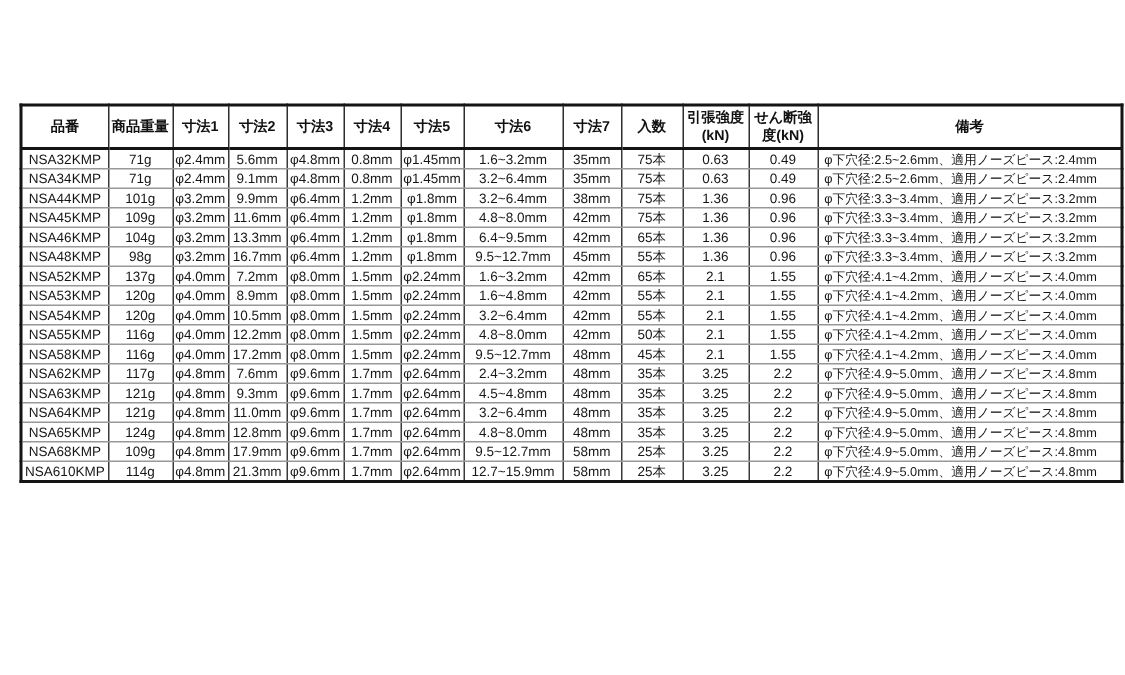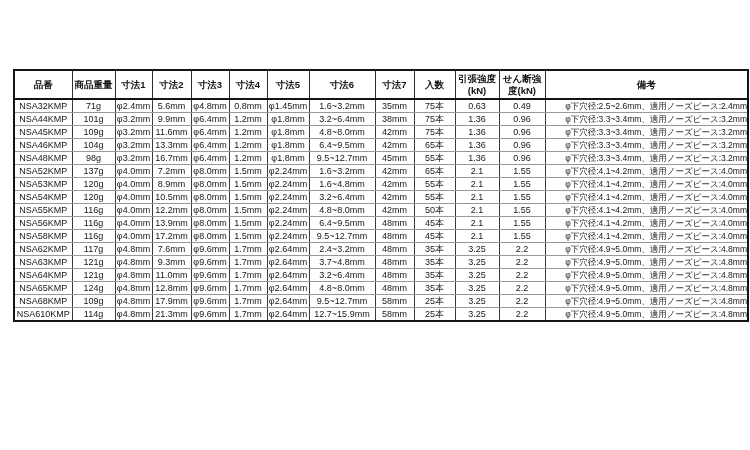--- a/index.html
+++ b/index.html
@@ -55,21 +55,21 @@
     border-left: 1px solid #3a3a3a;
     border-right: 1px solid #3a3a3a;
     border-top: 1px solid #989898;
     border-bottom: 1px solid #989898;
     white-space: nowrap;
     overflow: hidden;
     color: #161616;
   }
   table.spec-table td:last-child {
     font-size: 8.5px;
-    text-align: right;
+    text-align: left;
     padding-left: 4px;
   }
   table.spec-table tbody tr:last-child td {
     border-bottom: none;
   }
 </style>
 </head>
 <body>
 
 <div class="page">
@@ -119,20 +119,35 @@
             <td>0.8mm</td>
             <td>φ1.45mm</td>
             <td>1.6~3.2mm</td>
             <td>35mm</td>
             <td>75本</td>
             <td>0.63</td>
             <td>0.49</td>
             <td>φ下穴径:2.5~2.6mm、適用ノーズピース:2.4mm</td>
           </tr>
           <tr>
+            <td>NSA34KMP</td>
+            <td>71g</td>
+            <td>φ2.4mm</td>
+            <td>9.1mm</td>
+            <td>φ4.8mm</td>
+            <td>0.8mm</td>
+            <td>φ1.45mm</td>
+            <td>3.2~6.4mm</td>
+            <td>35mm</td>
+            <td>75本</td>
+            <td>0.63</td>
+            <td>0.49</td>
+            <td>φ下穴径:2.5~2.6mm、適用ノーズピース:2.4mm</td>
+          </tr>
+          <tr>
             <td>NSA44KMP</td>
             <td>101g</td>
             <td>φ3.2mm</td>
             <td>9.9mm</td>
             <td>φ6.4mm</td>
             <td>1.2mm</td>
             <td>φ1.8mm</td>
             <td>3.2~6.4mm</td>
             <td>38mm</td>
             <td>75本</td>
@@ -239,35 +254,20 @@
             <td>1.5mm</td>
             <td>φ2.24mm</td>
             <td>4.8~8.0mm</td>
             <td>42mm</td>
             <td>50本</td>
             <td>2.1</td>
             <td>1.55</td>
             <td>φ下穴径:4.1~4.2mm、適用ノーズピース:4.0mm</td>
           </tr>
           <tr>
-            <td>NSA56KMP</td>
-            <td>116g</td>
-            <td>φ4.0mm</td>
-            <td>13.9mm</td>
-            <td>φ8.0mm</td>
-            <td>1.5mm</td>
-            <td>φ2.24mm</td>
-            <td>6.4~9.5mm</td>
-            <td>48mm</td>
-            <td>45本</td>
-            <td>2.1</td>
-            <td>1.55</td>
-            <td>φ下穴径:4.1~4.2mm、適用ノーズピース:4.0mm</td>
-          </tr>
-          <tr>
             <td>NSA58KMP</td>
             <td>116g</td>
             <td>φ4.0mm</td>
             <td>17.2mm</td>
             <td>φ8.0mm</td>
             <td>1.5mm</td>
             <td>φ2.24mm</td>
             <td>9.5~12.7mm</td>
             <td>48mm</td>
             <td>45本</td>
@@ -291,21 +291,21 @@
             <td>φ下穴径:4.9~5.0mm、適用ノーズピース:4.8mm</td>
           </tr>
           <tr>
             <td>NSA63KMP</td>
             <td>121g</td>
             <td>φ4.8mm</td>
             <td>9.3mm</td>
             <td>φ9.6mm</td>
             <td>1.7mm</td>
             <td>φ2.64mm</td>
-            <td>3.7~4.8mm</td>
+            <td>4.5~4.8mm</td>
             <td>48mm</td>
             <td>35本</td>
             <td>3.25</td>
             <td>2.2</td>
             <td>φ下穴径:4.9~5.0mm、適用ノーズピース:4.8mm</td>
           </tr>
           <tr>
             <td>NSA64KMP</td>
             <td>121g</td>
             <td>φ4.8mm</td>

